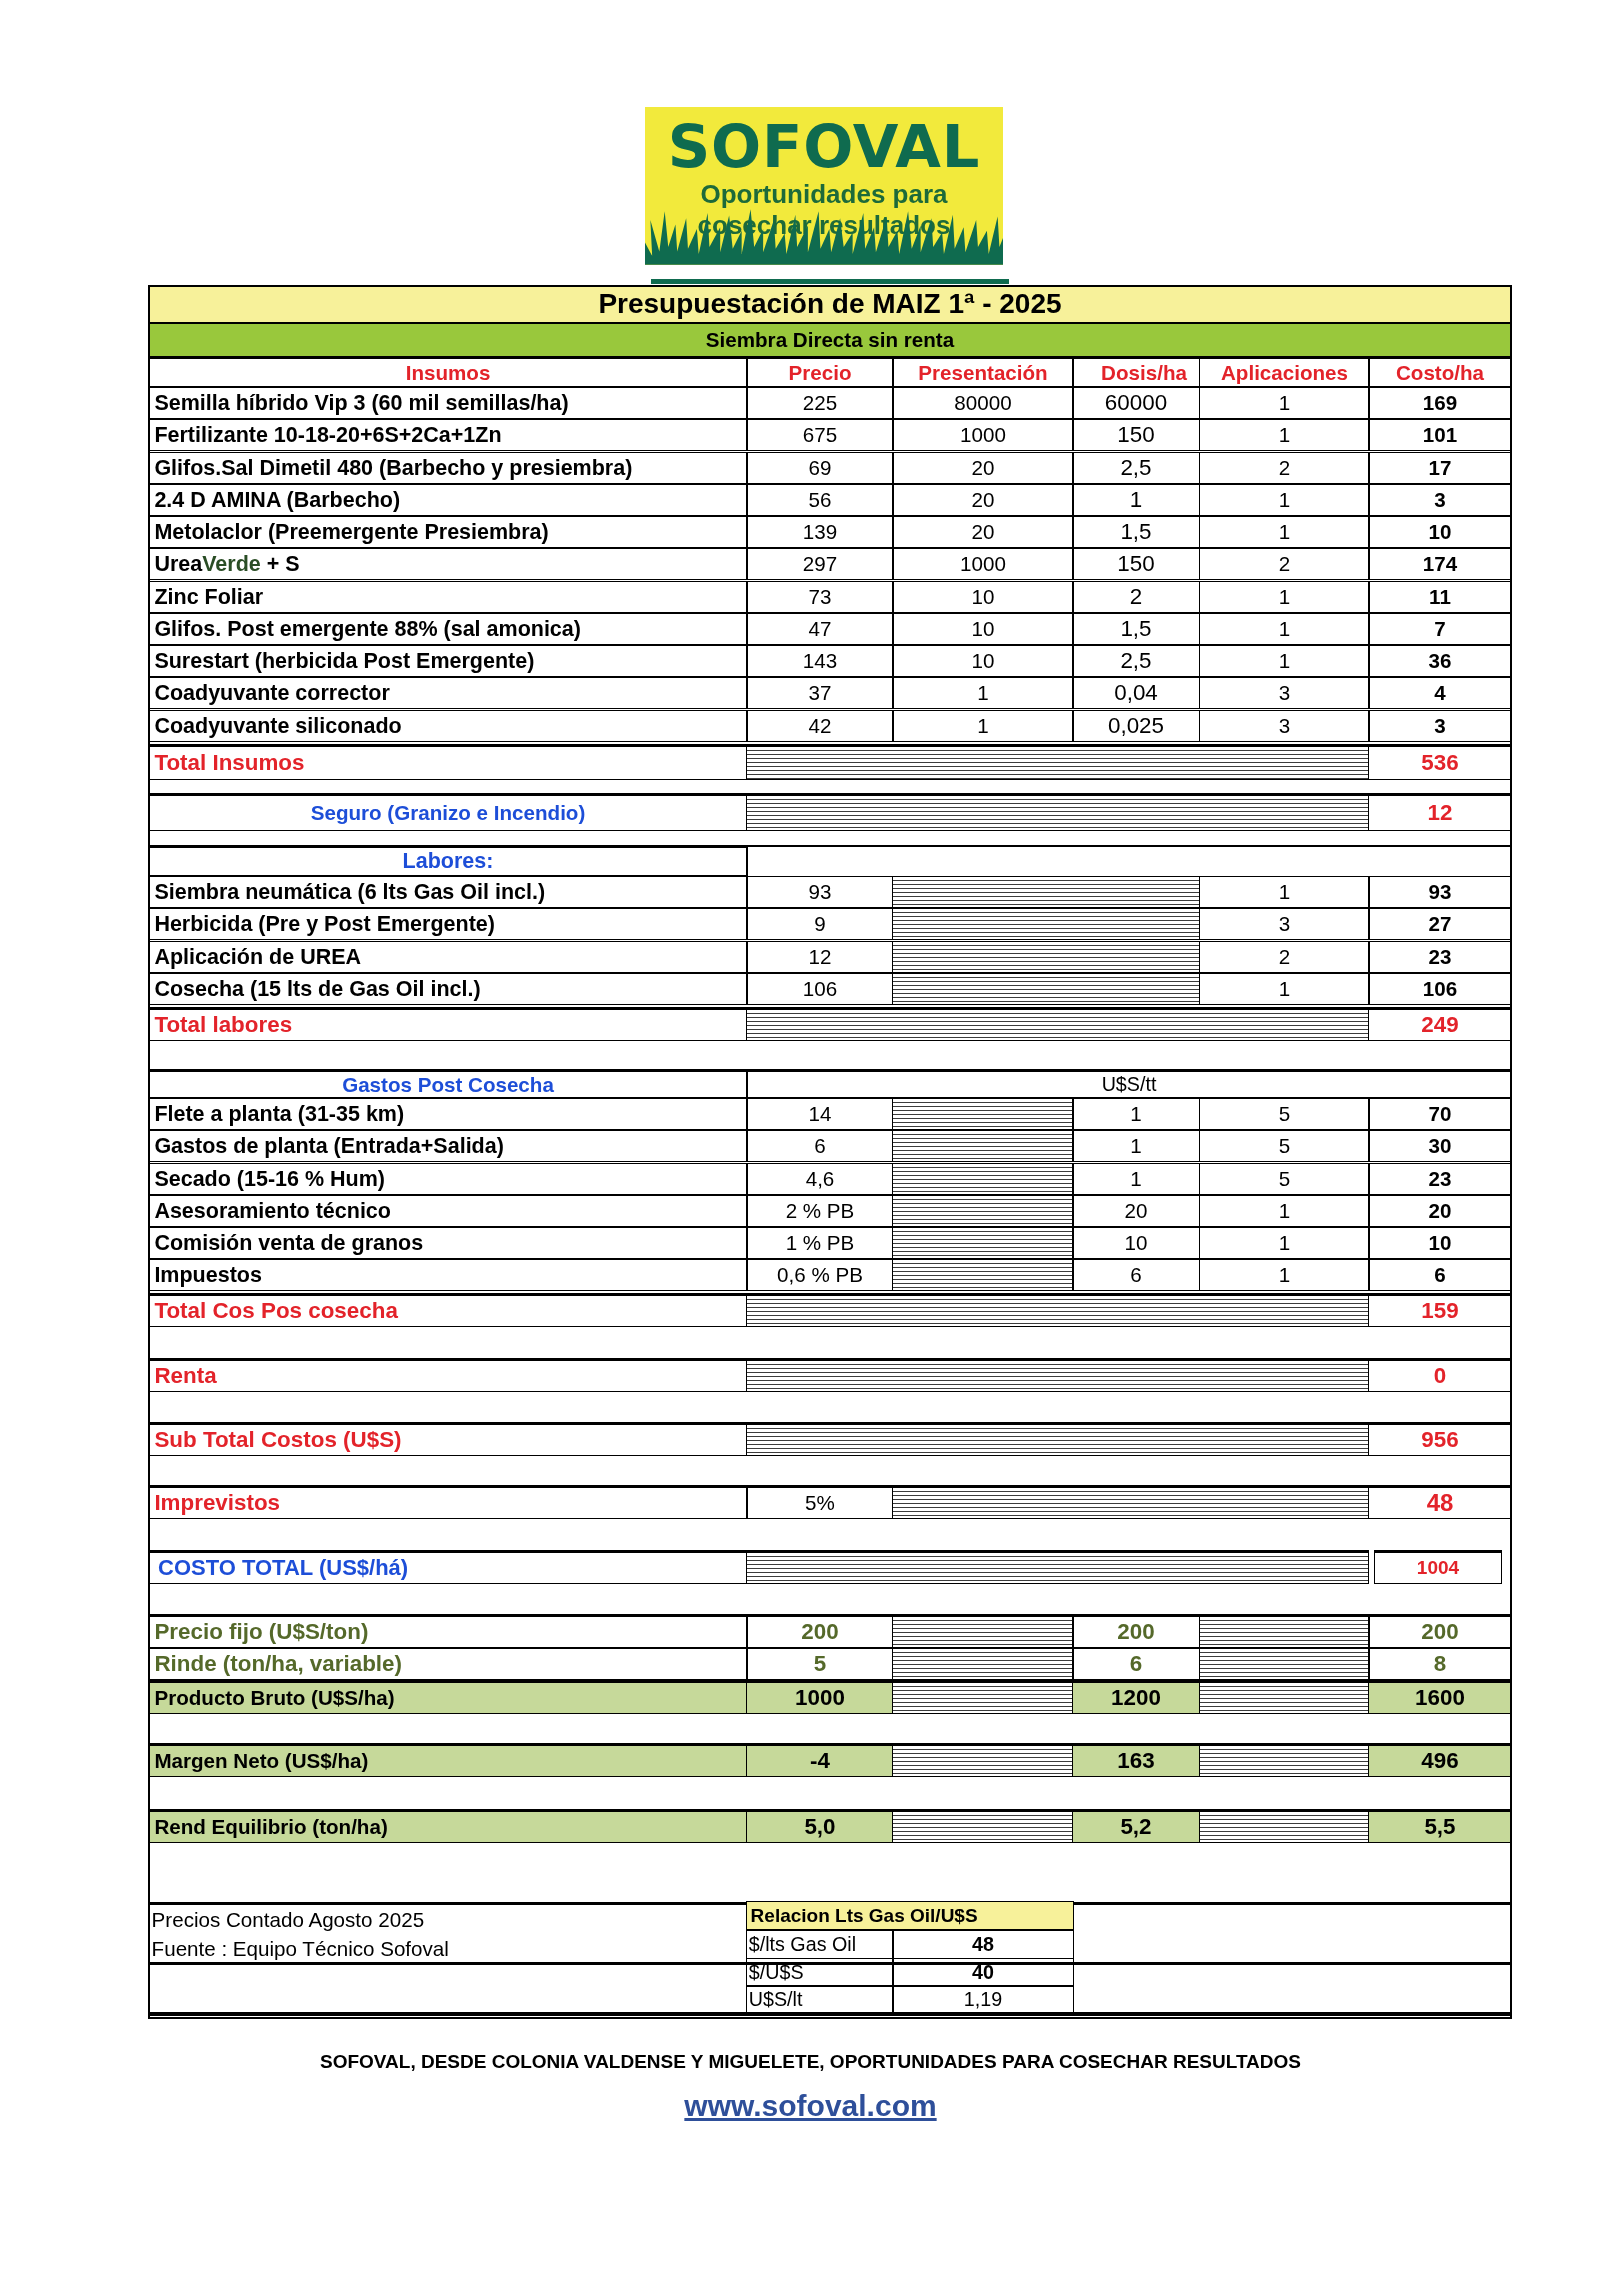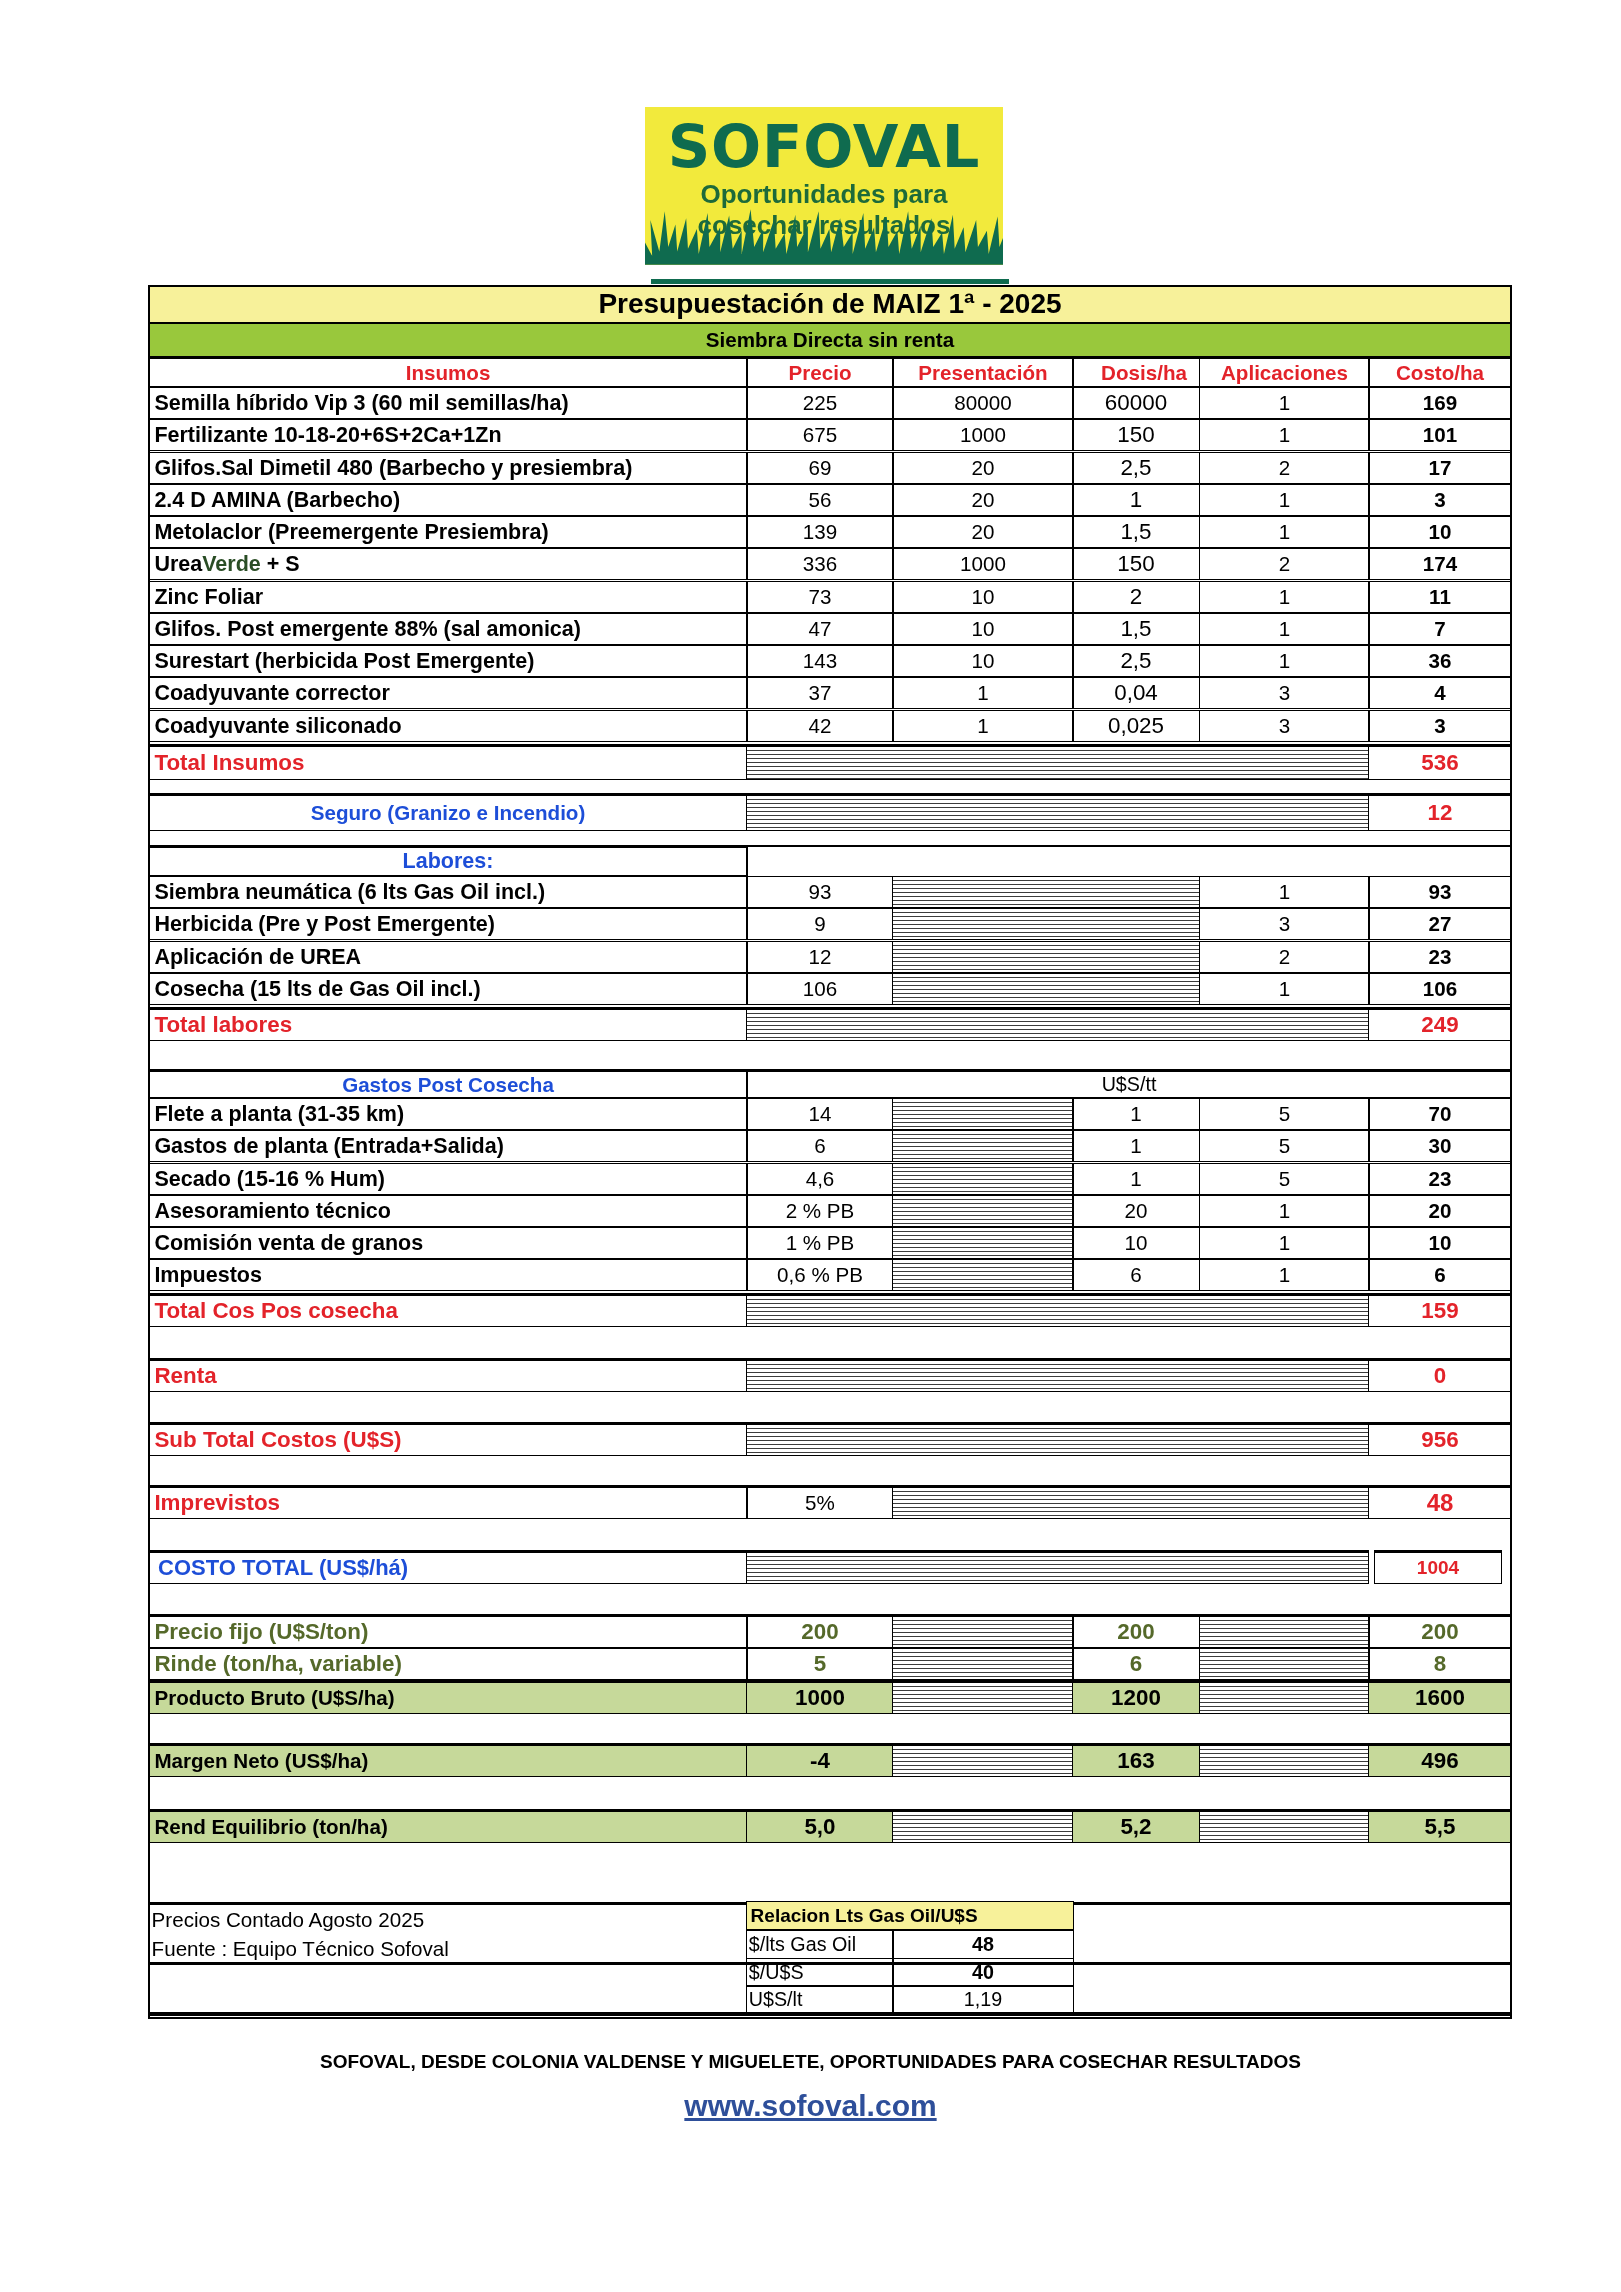--- a/index.html
+++ b/index.html
@@ -111,21 +111,21 @@
       <div class="cell b num" style="left:924px;width:128px;font-size:22.4px;">1,5</div>
       <div class="cell b num" style="left:1051px;width:171px;">1</div>
       <div class="cell b cost" style="left:1220px;width:144px;">10</div>
     </div>
     <div class="row" style="top:263px;height:32px;">
       <div class="cell b left item" style="left:0;width:600px;">
         <span>Urea </span>
         <span class="verde">Verde</span>
         <span style="white-space:pre;"> + S</span>
       </div>
-      <div class="cell b num" style="left:598px;width:148px;">336</div>
+      <div class="cell b num" style="left:598px;width:148px;">297</div>
       <div class="cell b num" style="left:744px;width:182px;">1000</div>
       <div class="cell b num" style="left:924px;width:128px;font-size:22.4px;">150</div>
       <div class="cell b num" style="left:1051px;width:171px;">2</div>
       <div class="cell b cost" style="left:1220px;width:144px;">174</div>
     </div>
     <div class="row" style="top:296px;height:32px;">
       <div class="cell b left item" style="left:0;width:600px;">Zinc Foliar</div>
       <div class="cell b num" style="left:598px;width:148px;">73</div>
       <div class="cell b num" style="left:744px;width:182px;">10</div>
       <div class="cell b num" style="left:924px;width:128px;font-size:22.4px;">2</div>

